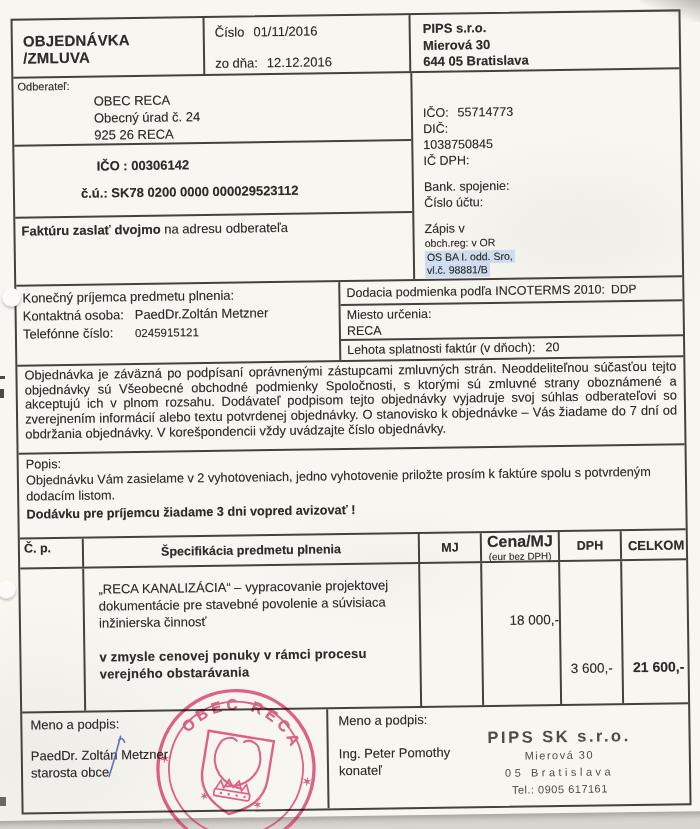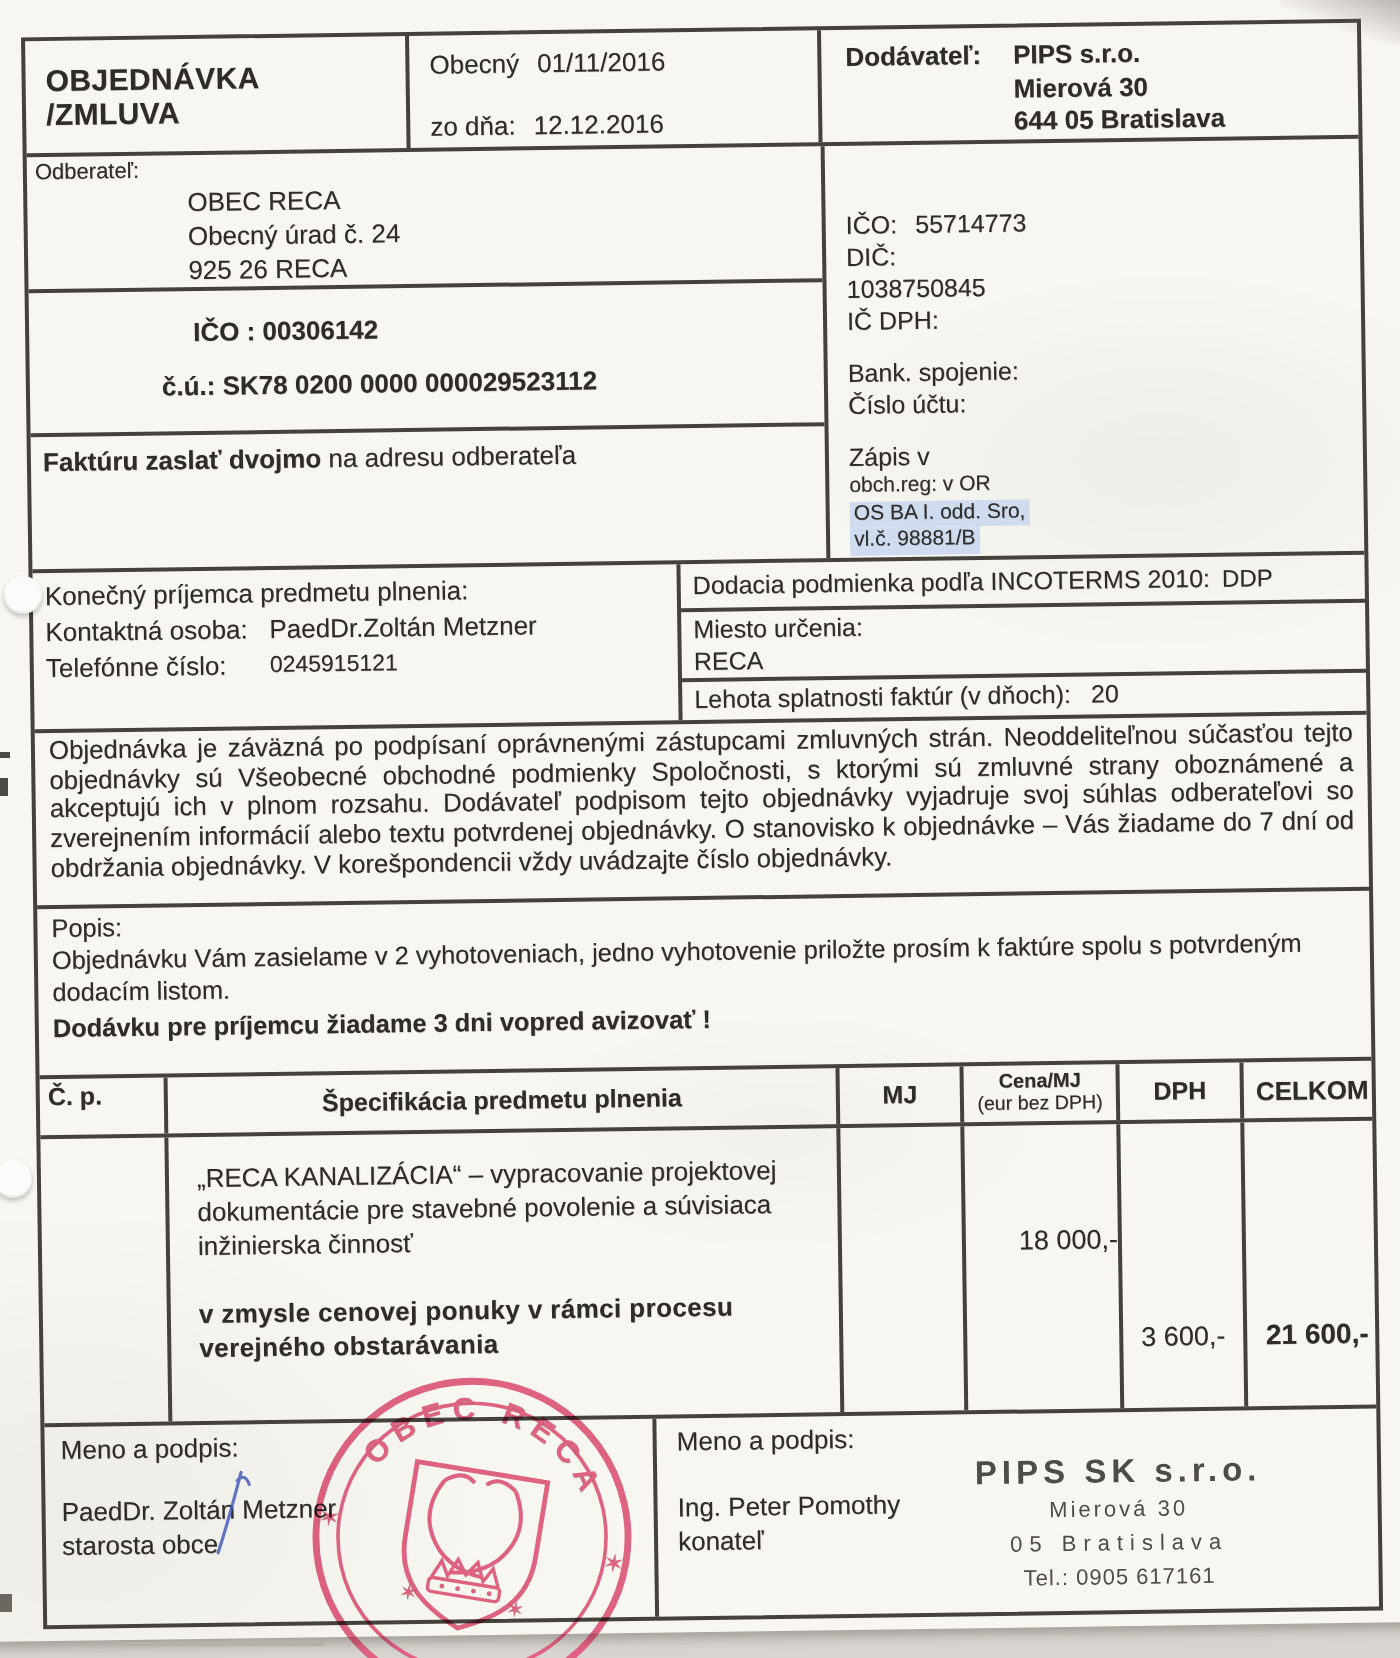--- a/index.html
+++ b/index.html
@@ -75,21 +75,21 @@
   .popisBold{font-weight:bold;margin-top:2px;}
   
   .spectable{height:174px;border-bottom:2px solid var(--line);display:flex;flex-direction:column;flex:none;}
   .thead{display:flex;height:30px;border-bottom:2px solid var(--line);font-weight:bold;flex:none;}
   .tbody{display:flex;flex:1;}
   .cCp{width:64px;border-right:2px solid var(--line);padding:2px 0 0 4px;font-size:12.5px;}
   .cSpec{width:336px;border-right:2px solid var(--line);}
   .thead .cSpec{display:flex;align-items:center;justify-content:center;font-size:12.5px;}
   .cMj{width:62px;border-right:2px solid var(--line);display:flex;align-items:center;justify-content:center;font-size:12.5px;}
   .cPrice{width:78px;border-right:2px solid var(--line);display:flex;flex-direction:column;align-items:center;justify-content:center;}
-  .cPrice .l1{font-size:10px;}
+  .cPrice .l1{font-size:16px;}
   .cPrice .l2{font-size:9.8px;font-weight:normal;}
   .cDph{width:62px;border-right:2px solid var(--line);display:flex;align-items:center;justify-content:center;font-size:12.5px;}
   .cTot{flex:1;display:flex;align-items:center;padding-left:6px;font-size:13px;}
   .specBody{padding:12px 12px 0 14px;line-height:17px;font-size:13px;}
   .specBold{font-weight:bold;margin-top:17px;letter-spacing:0.2px;}
   .num{display:flex;align-items:flex-end;justify-content:center;padding-bottom:28px;font-size:13.5px;}
   .numBold{font-weight:bold;font-size:14px;}
   
   .sigrow{flex:1;display:flex;}
   .sigL{width:306px;border-right:2px solid var(--line);padding:3px 8px;position:relative;line-height:17px;}
@@ -129,30 +129,29 @@
   <div class="paper"></div>
 
   <div class="form">
 
     <div class="row1">
       <div class="titleCell">
         <div class="docTitle">OBJEDNÁVKA /ZMLUVA</div>
       </div>
       <div class="numCell">
         <div class="kv">
-          <span>Obecný</span>
+          <span>Číslo</span>
           <span>01/11/2016</span>
         </div>
         <div class="kv">
           <span>zo dňa:</span>
           <span>12.12.2016</span>
         </div>
       </div>
       <div class="supCell">
-        <span>Dodávateľ:</span>
         <div class="supAddr">
           <div>PIPS s.r.o.</div>
           <div>Mierová 30</div>
           <div>644 05  Bratislava</div>
         </div>
       </div>
     </div>
 
     <div class="rowA">
       <div class="left">

